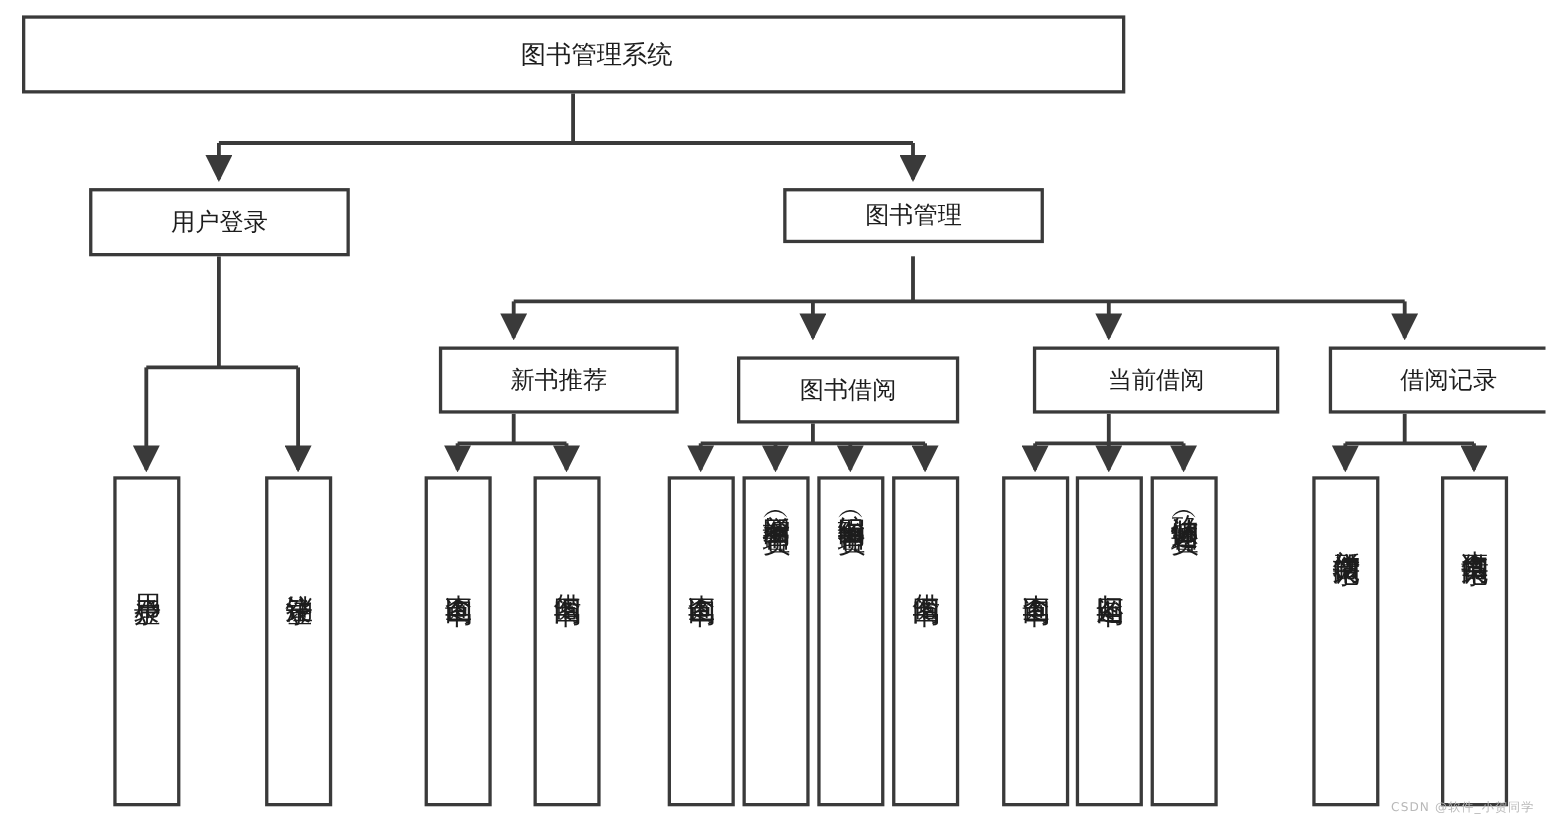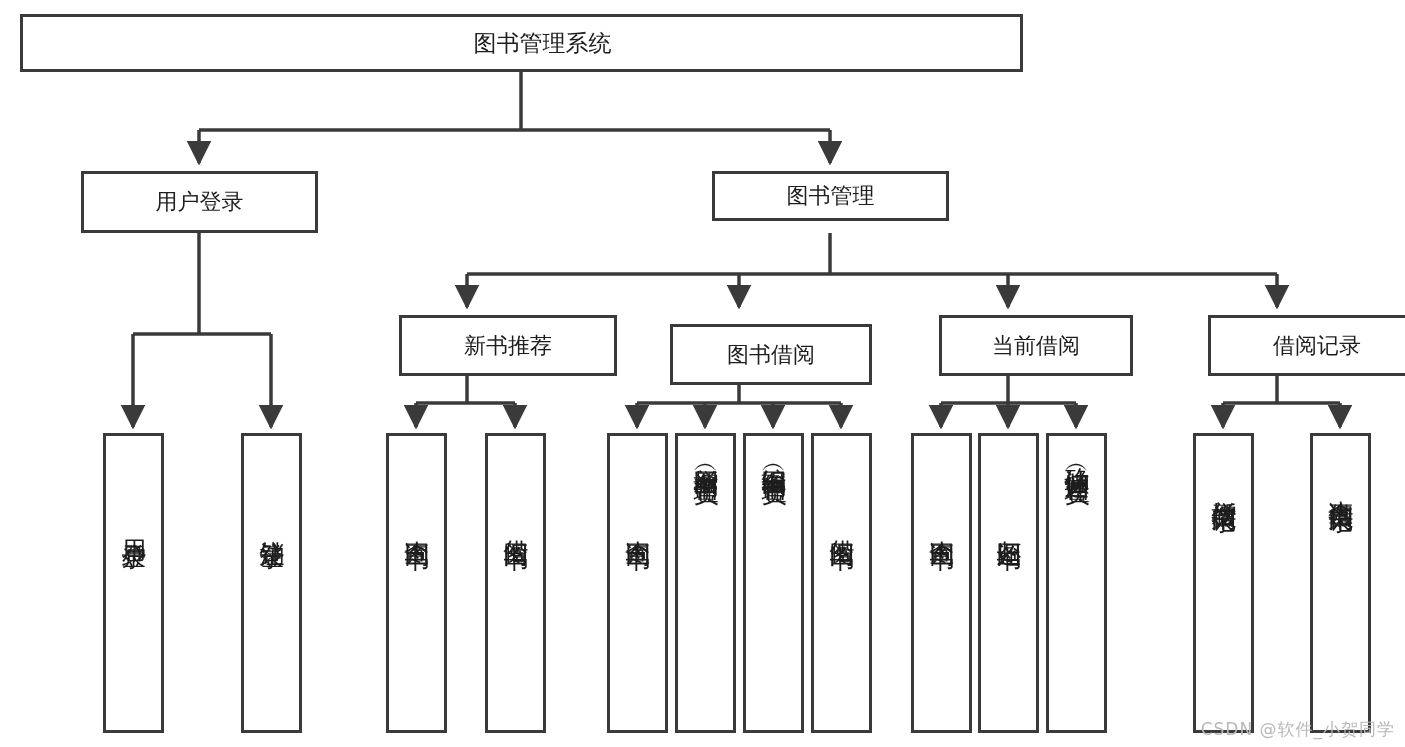--- a/index.html
+++ b/index.html
@@ -46,21 +46,21 @@
     white-space:nowrap;
     margin-top:12px;
   }
   .leaf.short .vtext{margin-top:84px;}
   .leaf.mid .vtext{margin-top:44px;}
 
   #watermark{
     position:absolute;
     right:10px;
     bottom:6px;
-    font-size:17px;
+    font-size:11px;
     color:#b9b9b9;
     letter-spacing:1px;
     white-space:nowrap;
     pointer-events:none;
   }
   .conn{position:absolute;left:0;top:0;width:1405px;height:747px;pointer-events:none;}
 </style>
 </head>
 <body>
 
@@ -109,38 +109,38 @@
       <path d="M 1008 403 L 1008 427" marker-end="url(#arrow)"></path>
       <path d="M 1076 403 L 1076 427" marker-end="url(#arrow)"></path>
 
       <path d="M 1277 376 L 1277 403"></path>
       <path d="M 1223 403 L 1340 403"></path>
       <path d="M 1223 403 L 1223 427" marker-end="url(#arrow)"></path>
       <path d="M 1340 403 L 1340 427" marker-end="url(#arrow)"></path>
     </g>
   </svg>
 
-  <div class="node level0" style="left:20px;top:14px;width:1003px;height:58px;padding-left:42px;">
+  <div class="node level0" style="left:20px;top:14px;width:1003px;height:71px;padding-left:42px;">
     <span>图书管理系统</span>
   </div>
 
   <div class="node level1" style="left:81px;top:171px;width:237px;height:62px;">
     <span>用户登录</span>
   </div>
   <div class="node level1" style="left:712px;top:171px;width:237px;height:50px;">
     <span>图书管理</span>
   </div>
 
   <div class="node level2" style="left:359px;top:315px;width:218px;height:61px;">
     <span>新书推荐</span>
   </div>
   <div class="node level2" style="left:630px;top:324px;width:202px;height:61px;">
     <span>图书借阅</span>
   </div>
-  <div class="node level2" style="left:899px;top:315px;width:194px;height:61px;text-align:center;">
+  <div class="node level2" style="left:899px;top:315px;width:224px;height:61px;text-align:center;">
     <span>当前借阅</span>
   </div>
   <div class="node level2" style="left:1168px;top:315px;width:218px;height:61px;">
     <span>借阅记录</span>
   </div>
 
   <div class="leaf short" style="left:103px;top:433px;width:61px;height:300px;">
     <span class="vtext">用户登录</span>
   </div>
   <div class="leaf short" style="left:241px;top:433px;width:61px;height:300px;">

